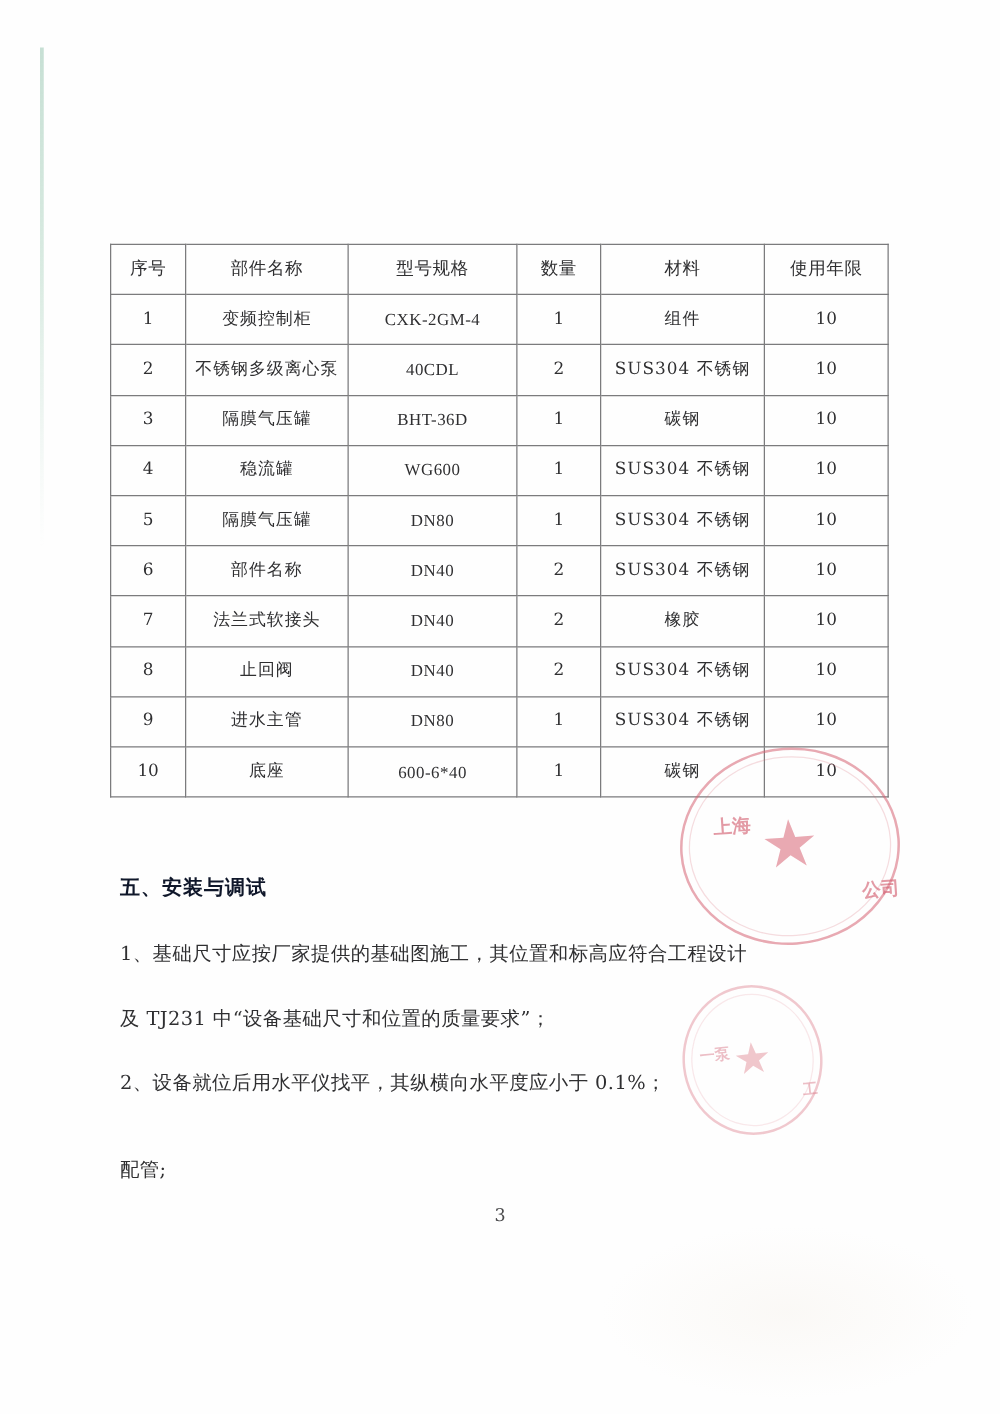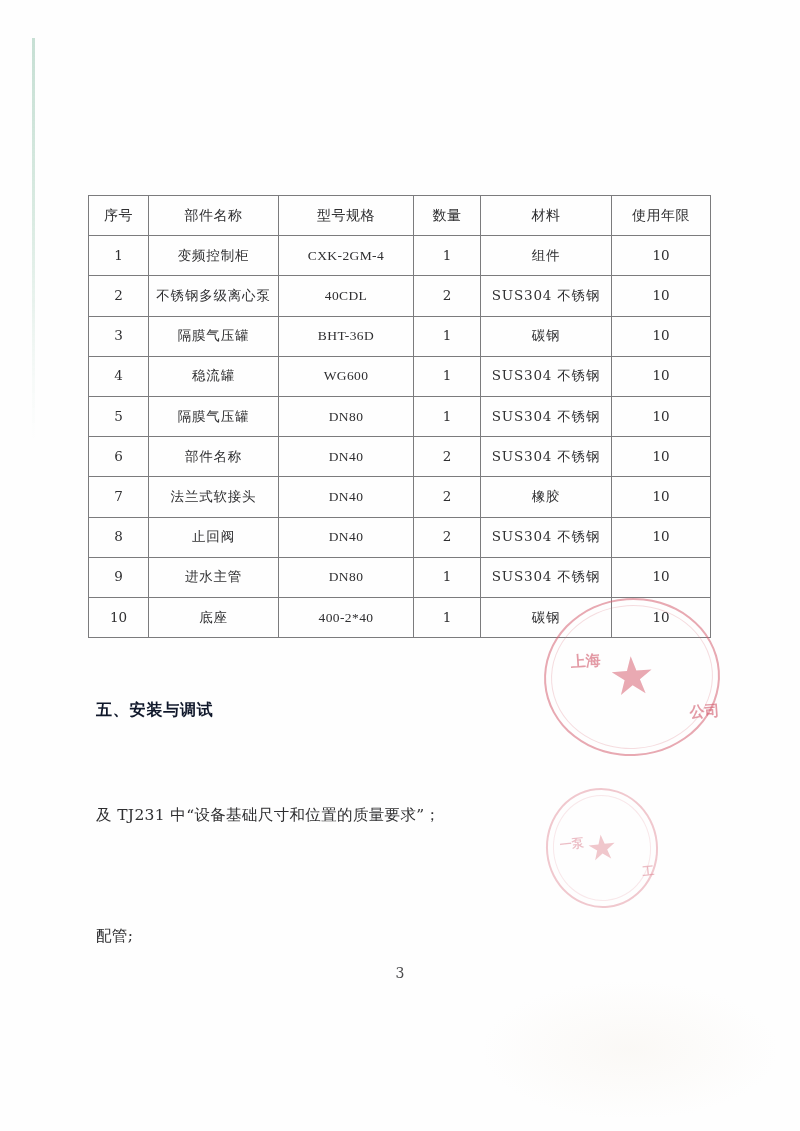--- a/index.html
+++ b/index.html
@@ -287,32 +287,34 @@
           <td>9</td>
           <td class="cell-cn">进水主管</td>
           <td class="cell-mono">DN80</td>
           <td>1</td>
           <td class="cell-cn">SUS304 不锈钢</td>
           <td>10</td>
         </tr>
         <tr>
           <td>10</td>
           <td class="cell-cn">底座</td>
-          <td class="cell-mono">400-2*40</td>
+          <td class="cell-mono">600-6*40</td>
           <td>1</td>
           <td class="cell-cn">碳钢</td>
           <td>10</td>
         </tr>
       </tbody>
     </table>
   </div>
 
   <div class="sec-head" style="top:700px;">五、安装与调试</div>
 
+  <div class="para" style="top:753px;">1、基础尺寸应按厂家提供的基础图施工，其位置和标高应符合工程设计</div>
   <div class="para" style="top:805px;text-align:center;">及 TJ231 中“设备基础尺寸和位置的质量要求”；</div>
+  <div class="para" style="top:856px;">2、设备就位后用水平仪找平，其纵横向水平度应小于 0.1%；</div>
   <div class="para" style="top:926px;">配管;</div>
 
   <div class="stamp" id="stamp-main">
     <div class="ring"></div>
     <div class="ring-inner"></div>
     <div class="arc-text">
       <span class="ch" style="transform:rotate(-58deg) translate(-8px,-66px) rotate(58deg);font-size:15px;">上海</span>
       <span class="ch" style="transform:rotate(128deg) translate(-10px,-62px) rotate(-128deg);font-size:15px;">公司</span>
     </div>
     <div class="star">★</div>

